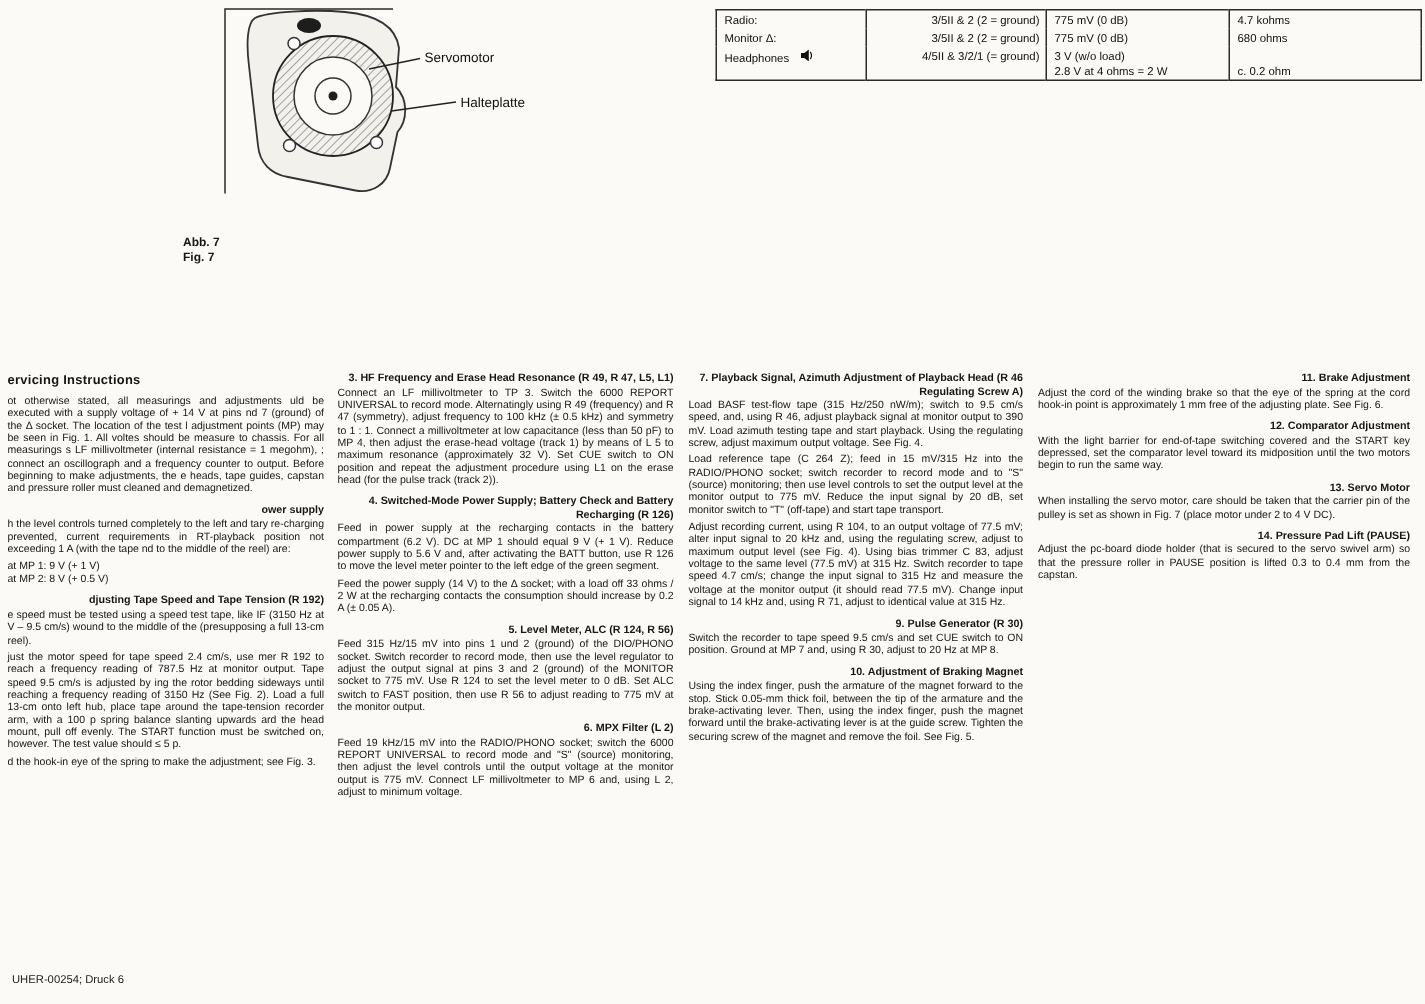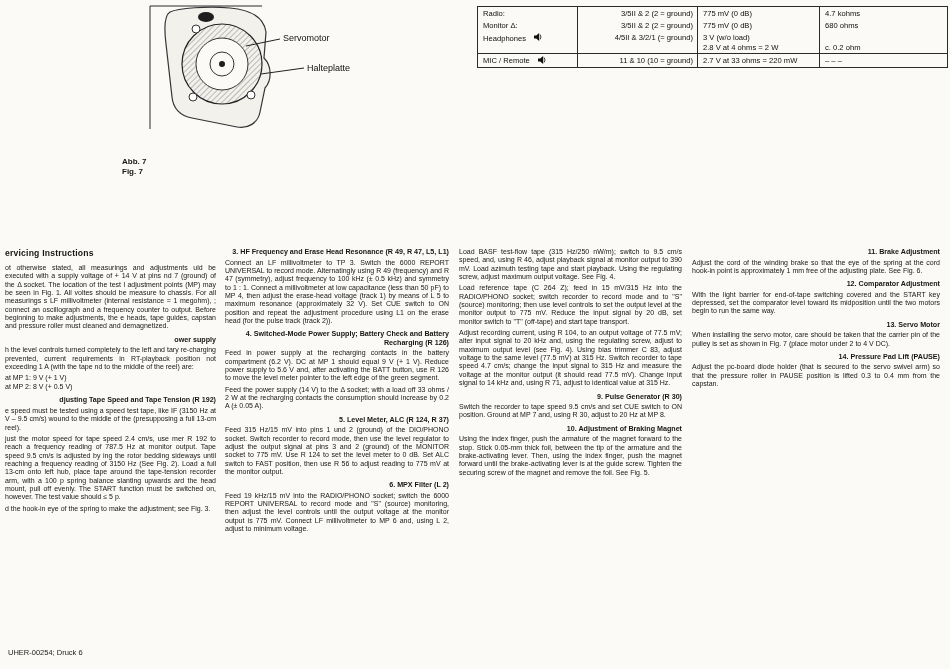--- a/index.html
+++ b/index.html
@@ -128,40 +128,20 @@
         <td class="col-pins">4/5II &amp; 3/2/1 (= ground)</td>
         <td class="col-level">
           <div>3 V (w/o load)</div>
           <div>2.8 V at 4 ohms = 2 W</div>
         </td>
         <td class="col-imp">
           <div>&nbsp;</div>
           <div>c. 0.2 ohm</div>
         </td>
       </tr>
-      <tr class="sep">
-        <td class="col-label">
-          <div class="lbl">
-            <span>MIC / Remote</span>
-            <span class="spk">
-              <svg width="9" height="8" viewBox="0 0 9 8">
-                  <path d="M0,2.4 h2.2 L5.2,0 v8 L2.2,5.6 H0 Z" fill="#111"></path>
-                  <path d="M6.2,1.6 q1.6,2.4 0,4.8" fill="none" stroke="#111" stroke-width="0.8"></path>
-                </svg>
-            </span>
-          </div>
-        </td>
-        <td class="col-pins">11 &amp; 10  (10 = ground)</td>
-        <td class="col-level">
-            <div>2.7 V at 33 ohms = 220 mW</div>
-          </td>
-        <td class="col-imp">
-            <div>– – –</div>
-          </td>
-      </tr>
     </tbody>
   </table>
 
   <div class="columns">
 
     <div class="col col1">
       <div class="title">ervicing Instructions</div>
       <p>ot otherwise stated, all measurings and adjustments uld be executed with a supply voltage of + 14 V at pins nd 7 (ground) of the Δ socket. The location of the test l adjustment points (MP) may be seen in Fig. 1. All voltes should be measure to chassis. For all measurings s LF millivoltmeter (internal resistance = 1 megohm), ; connect an oscillograph and a frequency counter to output. Before beginning to make adjustments, the e heads, tape guides, capstan and pressure roller must cleaned and demagnetized.</p>
       <div class="h">ower supply</div>
       <p>h the level controls turned completely to the left and tary re-charging prevented, current requirements in RT-playback position not exceeding 1 A (with the tape nd to the middle of the reel) are:</p>
@@ -174,27 +154,28 @@
       <p>just the motor speed for tape speed 2.4 cm/s, use mer R 192 to reach a frequency reading of 787.5 Hz at monitor output. Tape speed 9.5 cm/s is adjusted by ing the rotor bedding sideways until reaching a frequency reading of 3150 Hz (See Fig. 2). Load a full 13-cm onto left hub, place tape around the tape-tension recorder arm, with a 100 p spring balance slanting upwards ard the head mount, pull off evenly. The START function must be switched on, however. The test value should ≤ 5 p.</p>
       <p>d the hook-in eye of the spring to make the adjustment; see Fig. 3.</p>
     </div>
 
     <div class="col col2">
       <div class="h num">3. HF Frequency and Erase Head Resonance (R 49, R 47, L5, L1)</div>
       <p>Connect an LF millivoltmeter to TP 3. Switch the 6000 REPORT UNIVERSAL to record mode. Alternatingly using R 49 (frequency) and R 47 (symmetry), adjust frequency to 100 kHz (± 0.5 kHz) and symmetry to 1 : 1. Connect a millivoltmeter at low capacitance (less than 50 pF) to MP 4, then adjust the erase-head voltage (track 1) by means of L 5 to maximum resonance (approximately 32 V). Set CUE switch to ON position and repeat the adjustment procedure using L1 on the erase head (for the pulse track (track 2)).</p>
       <div class="h num">4. Switched-Mode Power Supply; Battery Check and Battery Recharging (R 126)</div>
       <p>Feed in power supply at the recharging contacts in the battery compartment (6.2 V). DC at MP 1 should equal 9 V (+ 1 V). Reduce power supply to 5.6 V and, after activating the BATT button, use R 126 to move the level meter pointer to the left edge of the green segment.</p>
       <p>Feed the power supply (14 V) to the Δ socket; with a load off 33 ohms / 2 W at the recharging contacts the consumption should increase by 0.2 A (± 0.05 A).</p>
-      <div class="h num">5. Level Meter, ALC (R 124, R 37)</div>
+      <div class="h num">5. Level Meter, ALC (R 124, R 56)</div>
       <p>Feed 315 Hz/15 mV into pins 1 und 2 (ground) of the DIO/PHONO socket. Switch recorder to record mode, then use the level regulator to adjust the output signal at pins 3 and 2 (ground) of the MONITOR socket to 775 mV. Use R 124 to set the level meter to 0 dB. Set ALC switch to FAST position, then use R 56 to adjust reading to 775 mV at the monitor output.</p>
       <div class="h num">6. MPX Filter (L 2)</div>
       <p>Feed 19 kHz/15 mV into the RADIO/PHONO socket; switch the 6000 REPORT UNIVERSAL to record mode and "S" (source) monitoring, then adjust the level controls until the output voltage at the monitor output is 775 mV. Connect LF millivoltmeter to MP 6 and, using L 2, adjust to minimum voltage.</p>
     </div>
 
     <div class="col col3">
+      <div class="h num">7. Playback Signal, Azimuth Adjustment of Playback Head (R 46 Regulating Screw A)</div>
       <p>Load BASF test-flow tape (315 Hz/250 nW/m); switch to 9.5 cm/s speed, and, using R 46, adjust playback signal at monitor output to 390 mV. Load azimuth testing tape and start playback. Using the regulating screw, adjust maximum output voltage. See Fig. 4.</p>
       <p>Load reference tape (C 264 Z); feed in 15 mV/315 Hz into the RADIO/PHONO socket; switch recorder to record mode and to "S" (source) monitoring; then use level controls to set the output level at the monitor output to 775 mV. Reduce the input signal by 20 dB, set monitor switch to "T" (off-tape) and start tape transport.</p>
       <p>Adjust recording current, using R 104, to an output voltage of 77.5 mV; alter input signal to 20 kHz and, using the regulating screw, adjust to maximum output level (see Fig. 4). Using bias trimmer C 83, adjust voltage to the same level (77.5 mV) at 315 Hz. Switch recorder to tape speed 4.7 cm/s; change the input signal to 315 Hz and measure the voltage at the monitor output (it should read 77.5 mV). Change input signal to 14 kHz and, using R 71, adjust to identical value at 315 Hz.</p>
       <div class="h num">9. Pulse Generator (R 30)</div>
       <p>Switch the recorder to tape speed 9.5 cm/s and set CUE switch to ON position. Ground at MP 7 and, using R 30, adjust to 20 Hz at MP 8.</p>
       <div class="h num">10. Adjustment of Braking Magnet</div>
       <p>Using the index finger, push the armature of the magnet forward to the stop. Stick 0.05-mm thick foil, between the tip of the armature and the brake-activating lever. Then, using the index finger, push the magnet forward until the brake-activating lever is at the guide screw. Tighten the securing screw of the magnet and remove the foil. See Fig. 5.</p>
     </div>
 
     <div class="col col4">

